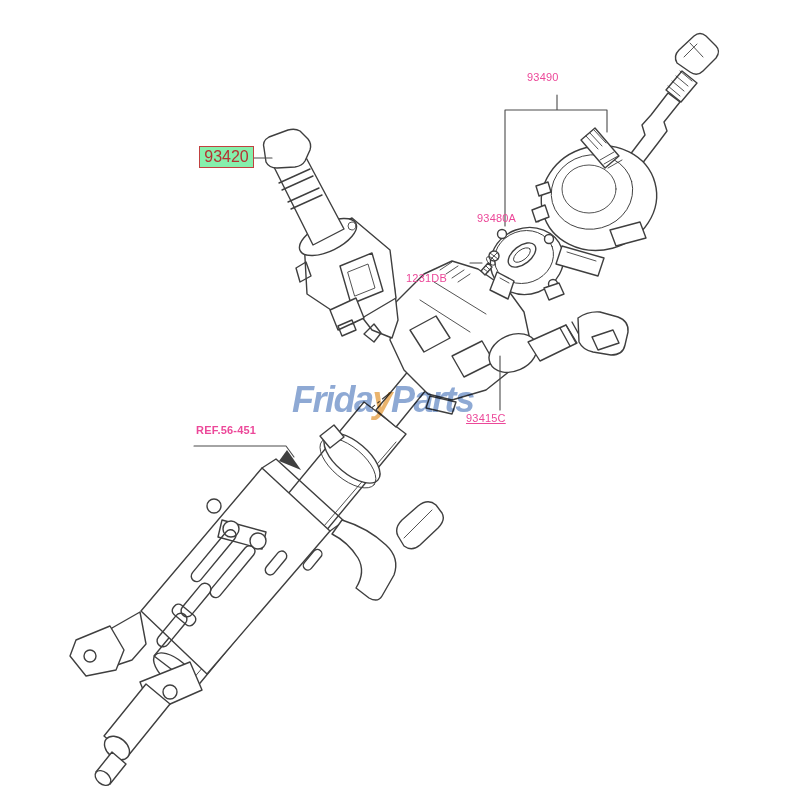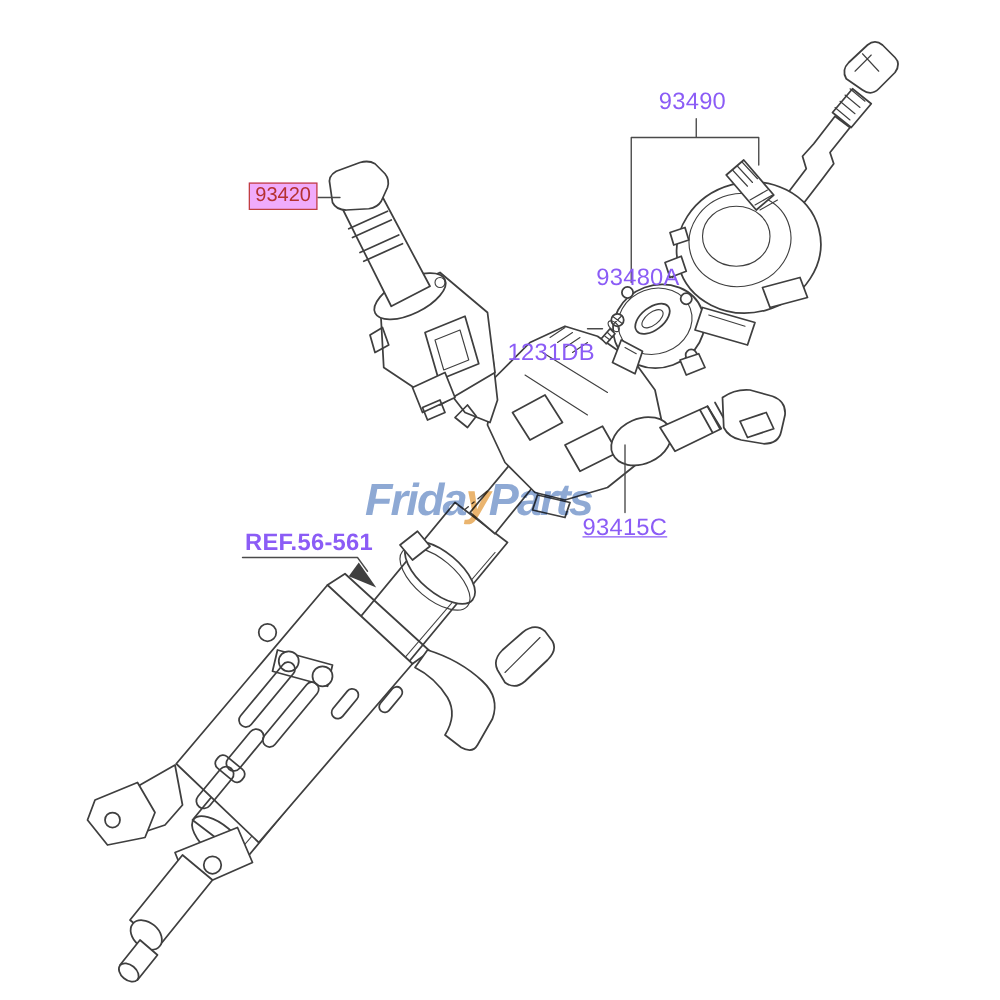--- a/index.html
+++ b/index.html
@@ -6,21 +6,21 @@
   #stage{position:relative;width:800px;height:800px;background:#ffffff;overflow:hidden;
          font-family:"Liberation Sans",sans-serif;}
   #art{position:absolute;left:0;top:0;}
   svg .f{fill:#ffffff;}
   svg *{stroke:#3f3f3f;stroke-width:1.4;fill:none;stroke-linejoin:round;stroke-linecap:round;}
   svg .thin{stroke-width:0.9;}
   svg .ld{stroke-width:1.1;stroke:#4a4a4a;}
   svg .dsh{stroke-dasharray:5 4;stroke-width:1.1;}
   svg .cl{stroke-dasharray:10 4 2 4;stroke-width:1.1;}
   svg .ar{fill:#3f3f3f;stroke:none;}
-  .plabel{position:absolute;font-size:19px;color:#8b5cf6;white-space:nowrap;letter-spacing:0.2px;}
+  .plabel{position:absolute;font-size:11px;color:#ec4899;white-space:nowrap;letter-spacing:0.2px;}
   .plabel.bold{font-weight:bold;}
   #label-93420{position:absolute;left:199px;top:146px;width:55px;height:22px;
     display:flex;align-items:center;justify-content:center;
     font-size:16px;box-sizing:border-box;}
   #watermark{position:absolute;left:292px;top:379px;font-size:36px;font-weight:bold;
     font-style:italic;letter-spacing:-1.5px;opacity:0.82;mix-blend-mode:multiply;
     white-space:nowrap;}
 </style>
 </head>
 <body>
@@ -164,21 +164,21 @@
   </svg>
 
   <div id="watermark">
     <span style="color:#7596cb;">Frida</span><span style="color:#e6a44e;">y</span><span style="color:#7596cb;">Parts</span>
   </div>
 
   <div class="plabel" style="left:527px;top:71px;">93490</div>
 
   <div class="plabel" style="left:477px;top:180px;margin-top:32px;">93480A</div>
 
-  <div id="label-93420" style="color:#b53131;background:#f0abfc;border:1.5px solid #c14040;">93420</div>
+  <div id="label-93420" style="color:#b53131;background:#86efac;border:1.5px solid #c14040;">93420</div>
 
   <div class="plabel" style="left:406px;top:272px;">1231DB</div>
 
   <div class="plabel" style="left:466px;top:412px;text-decoration:underline;">93415C</div>
 
-  <div class="plabel bold" style="left:196px;top:424px;">REF.56-561</div>
+  <div class="plabel bold" style="left:196px;top:424px;">REF.56-451</div>
 
 </div>
 
 </body></html>

